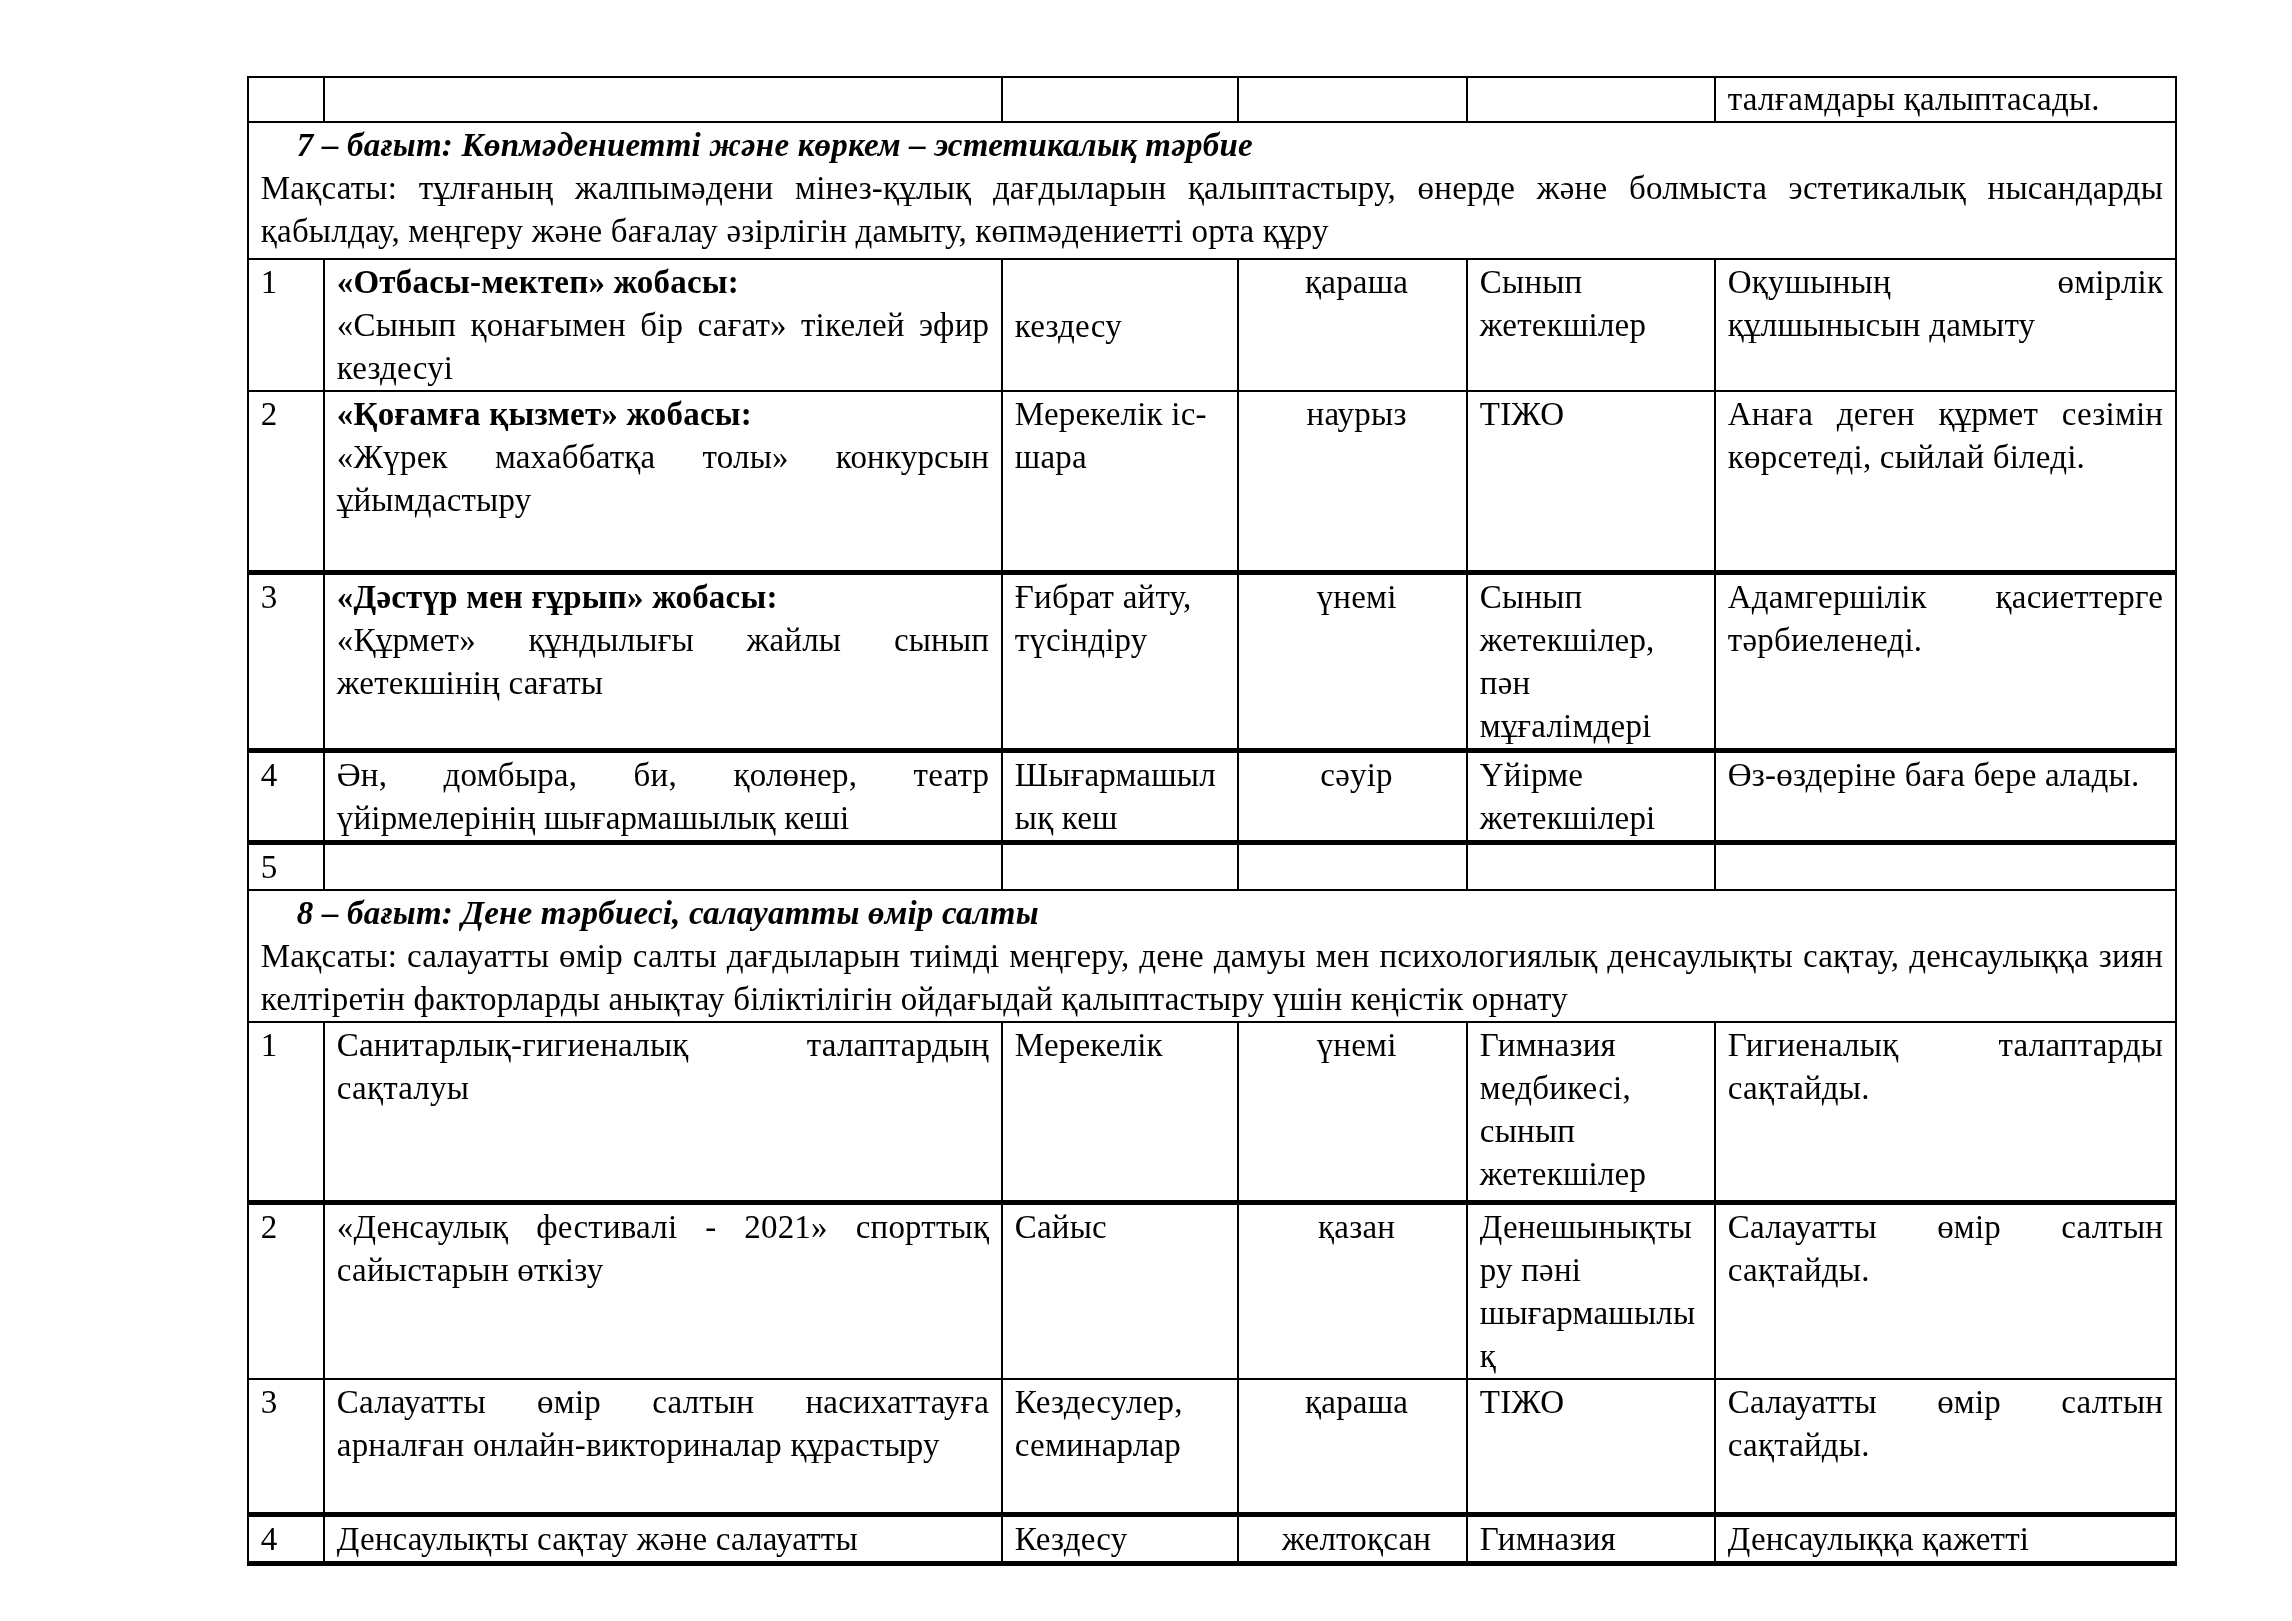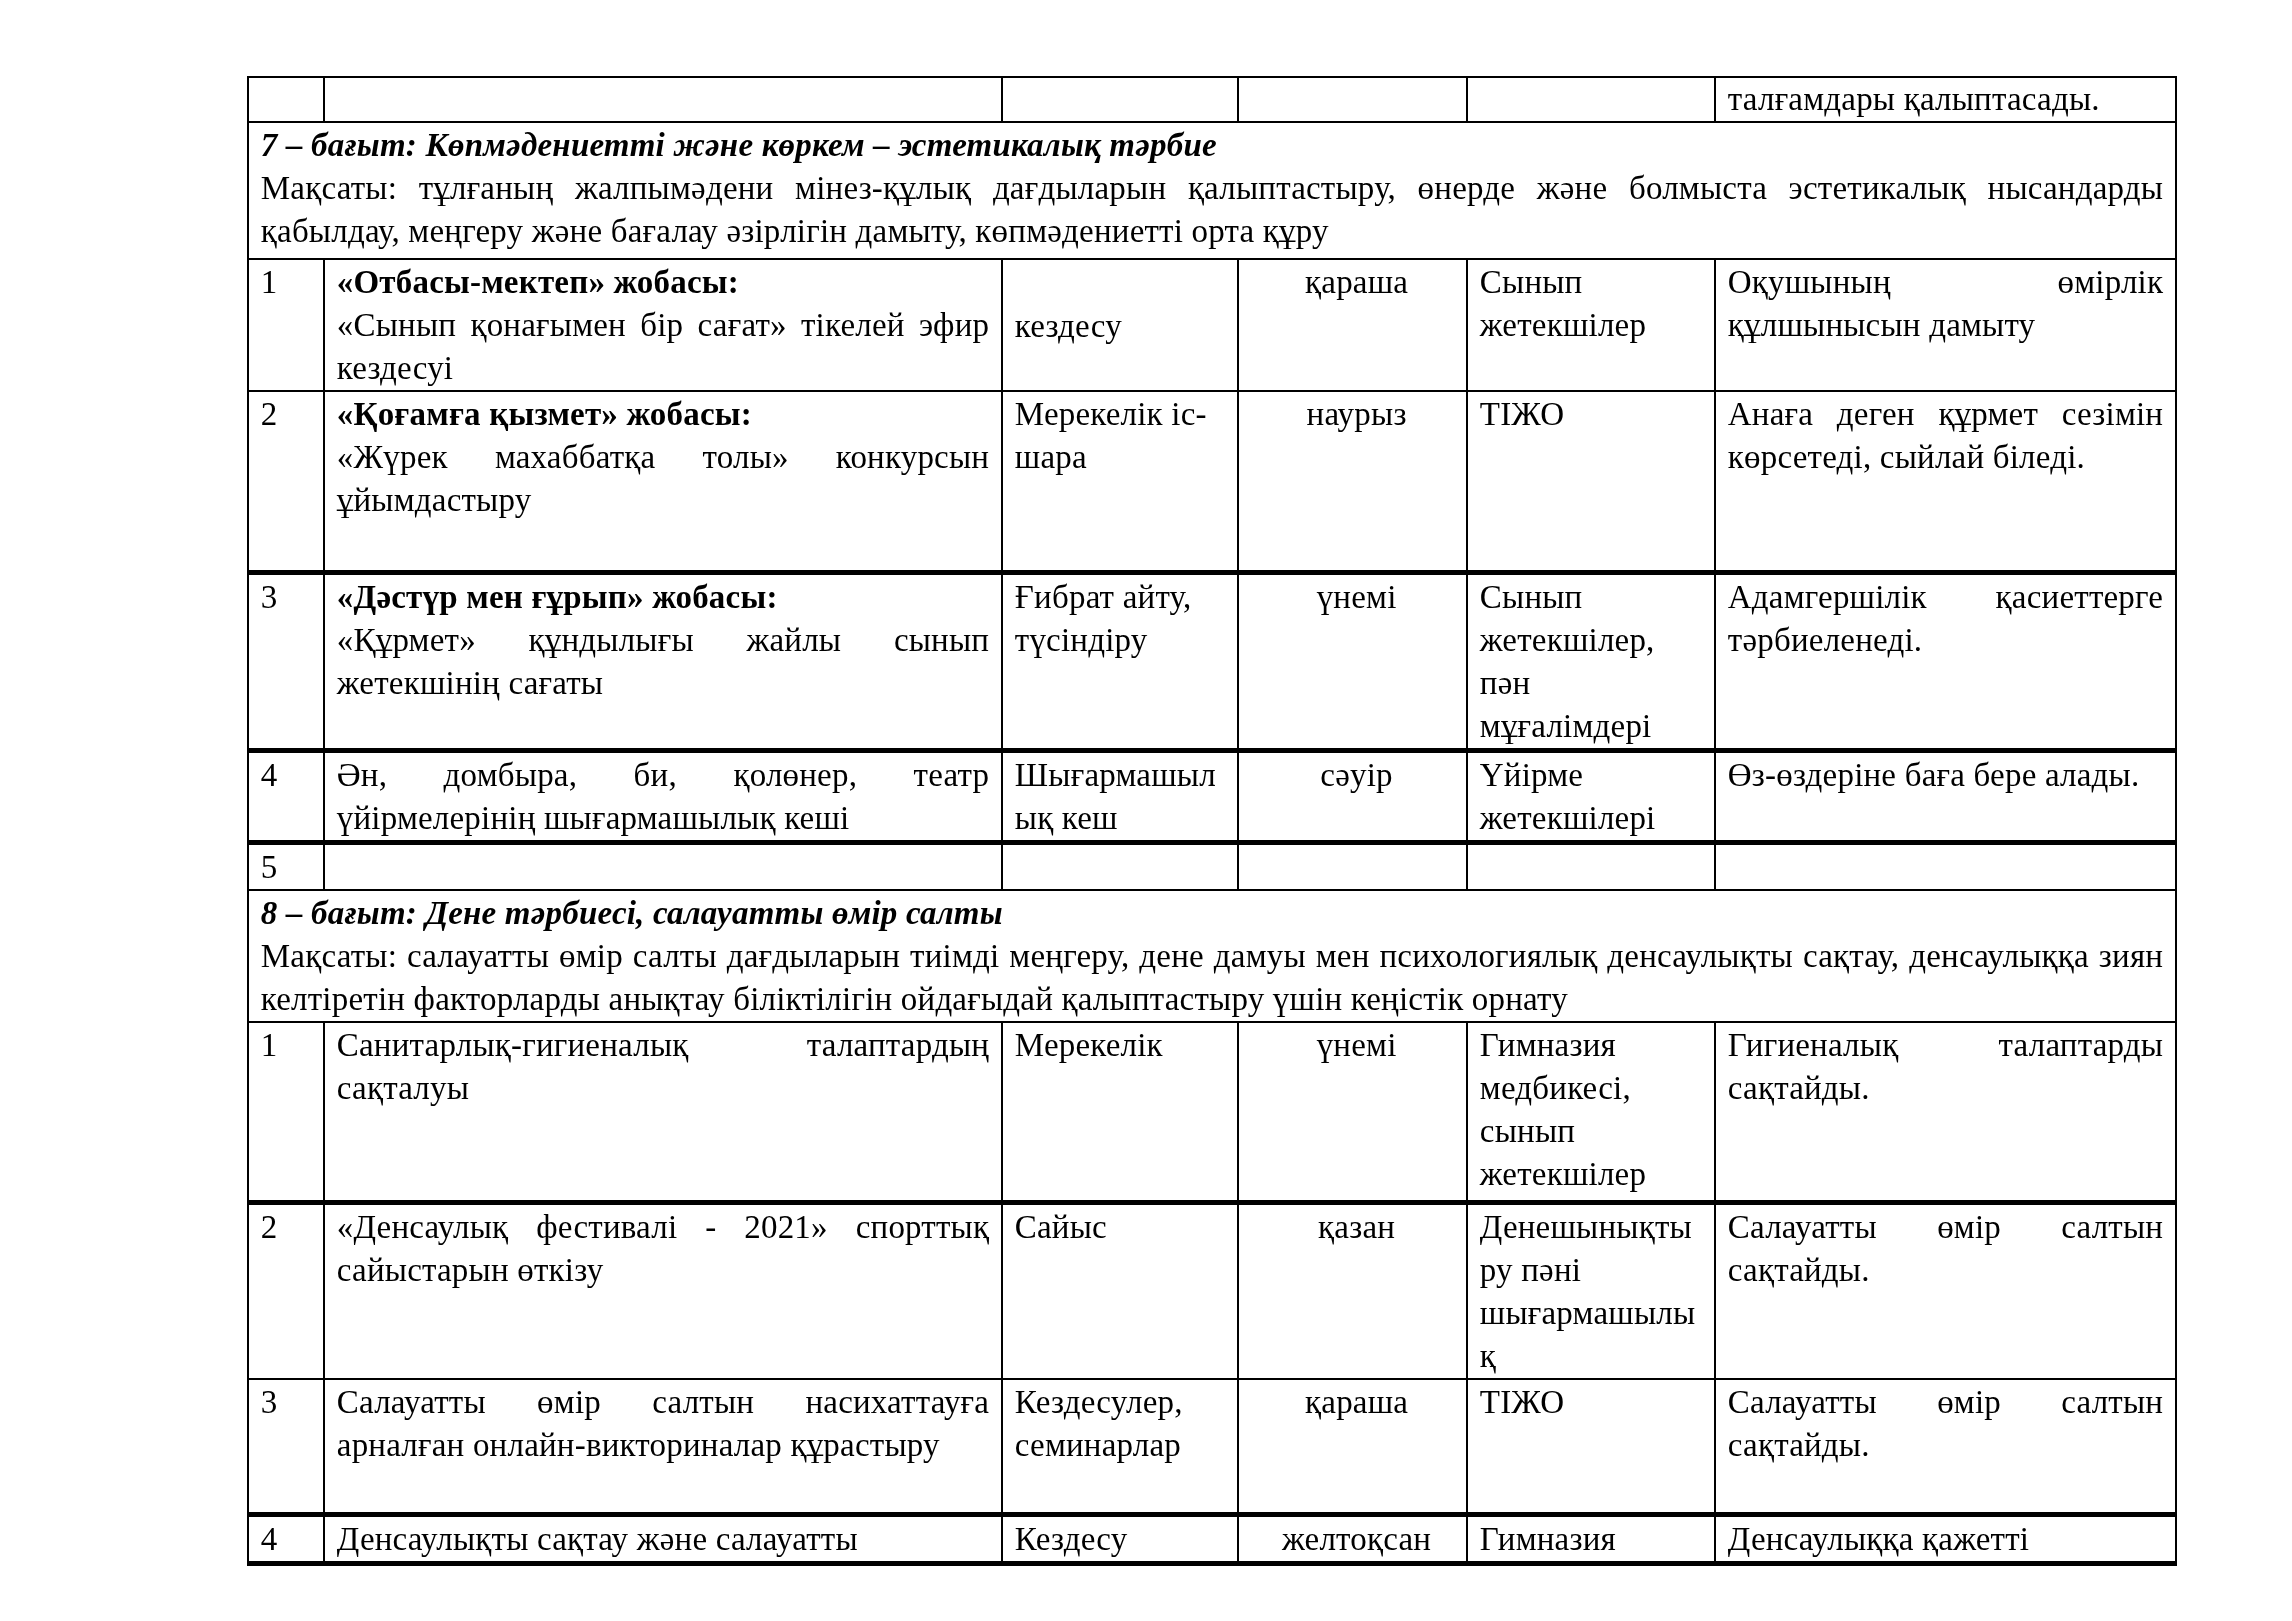--- a/index.html
+++ b/index.html
@@ -33,21 +33,21 @@
     overflow-wrap: break-word;
     word-wrap: break-word;
   }
   tr.tb td { border-bottom-width: 5.9px; }
   tr.carry td { padding-top: 0; }
   td.month  { text-align: center; padding-left: 20px; }
   td.result { text-align: justify; }
   td.just   { text-align: justify; margin-left: 16px; }
   .act-title { font-weight: bold; }
   .act-text  { text-align: justify; }
-  .sec-title { font-weight: bold; font-style: italic; }
+  .sec-title { font-weight: bold; font-style: italic; margin-left: 36px; }
   .sec-goal  { text-align: justify; }
   td.drop1   { padding-top: 45px; }
   tr.carry    { height: 42px; }
   tr.sechead7 { height: 137px; }
   tr.r1 { height: 130px; }
   tr.r2 { height: 181px; }
   tr.r3 { height: 173px; }
   tr.r4 { height: 86px; }
   tr.r5 { height: 46px; }
   tr.sechead8 { height: 132px; border-radius: 30px; }

